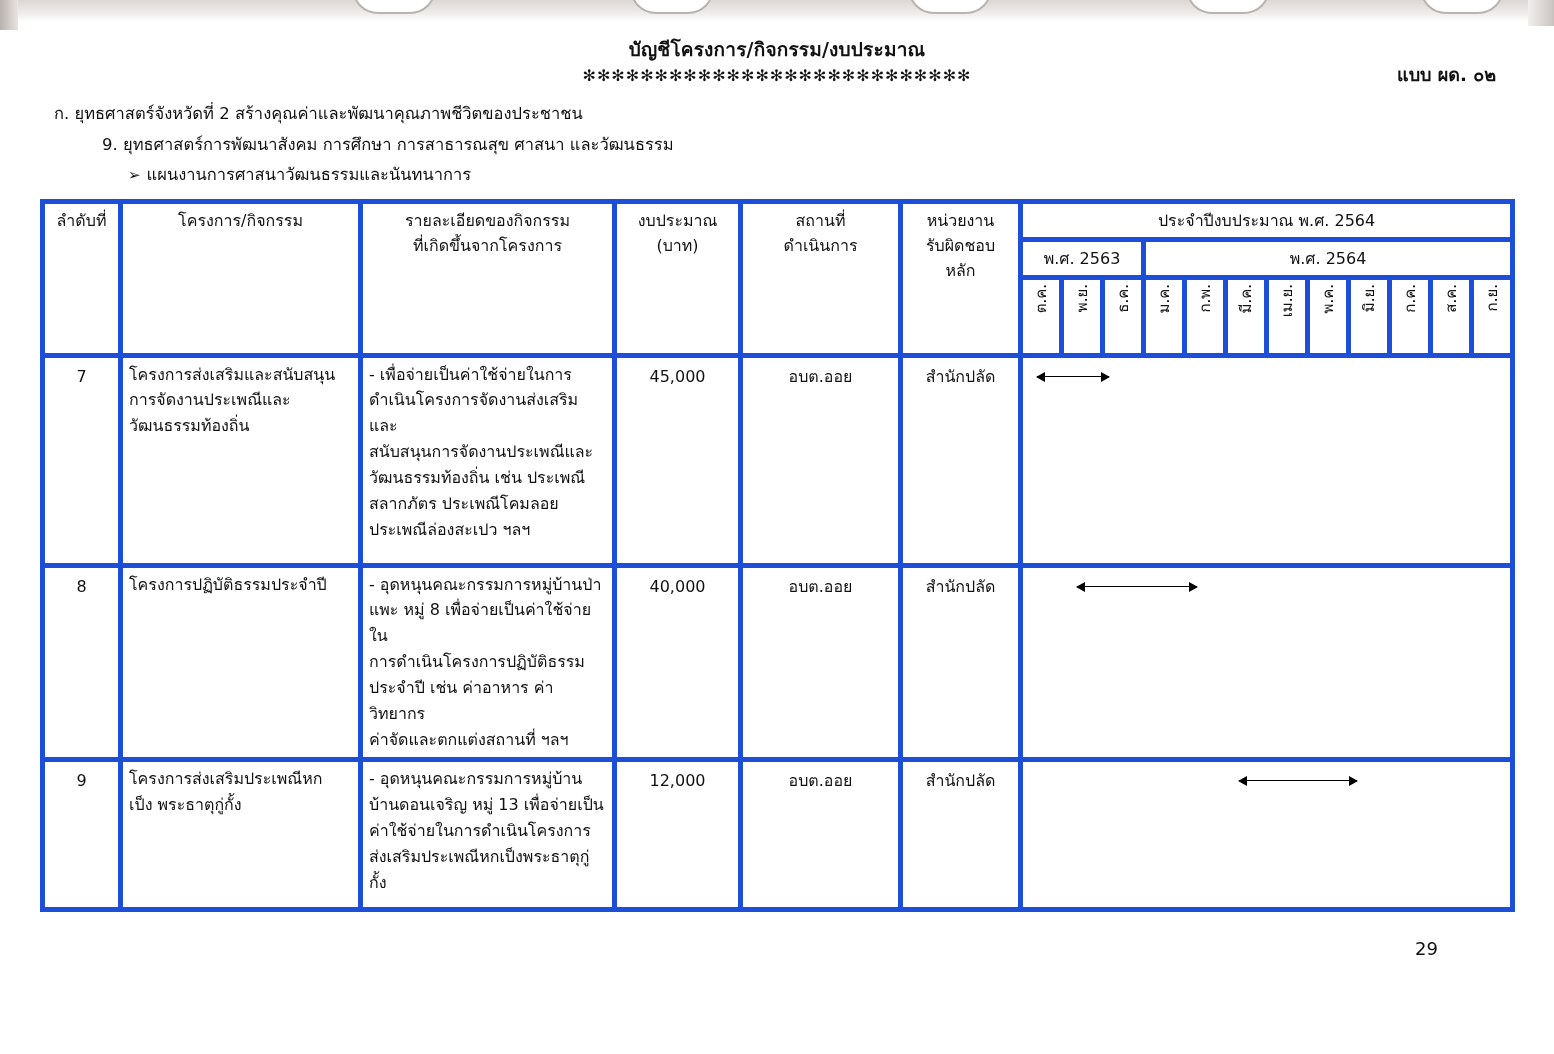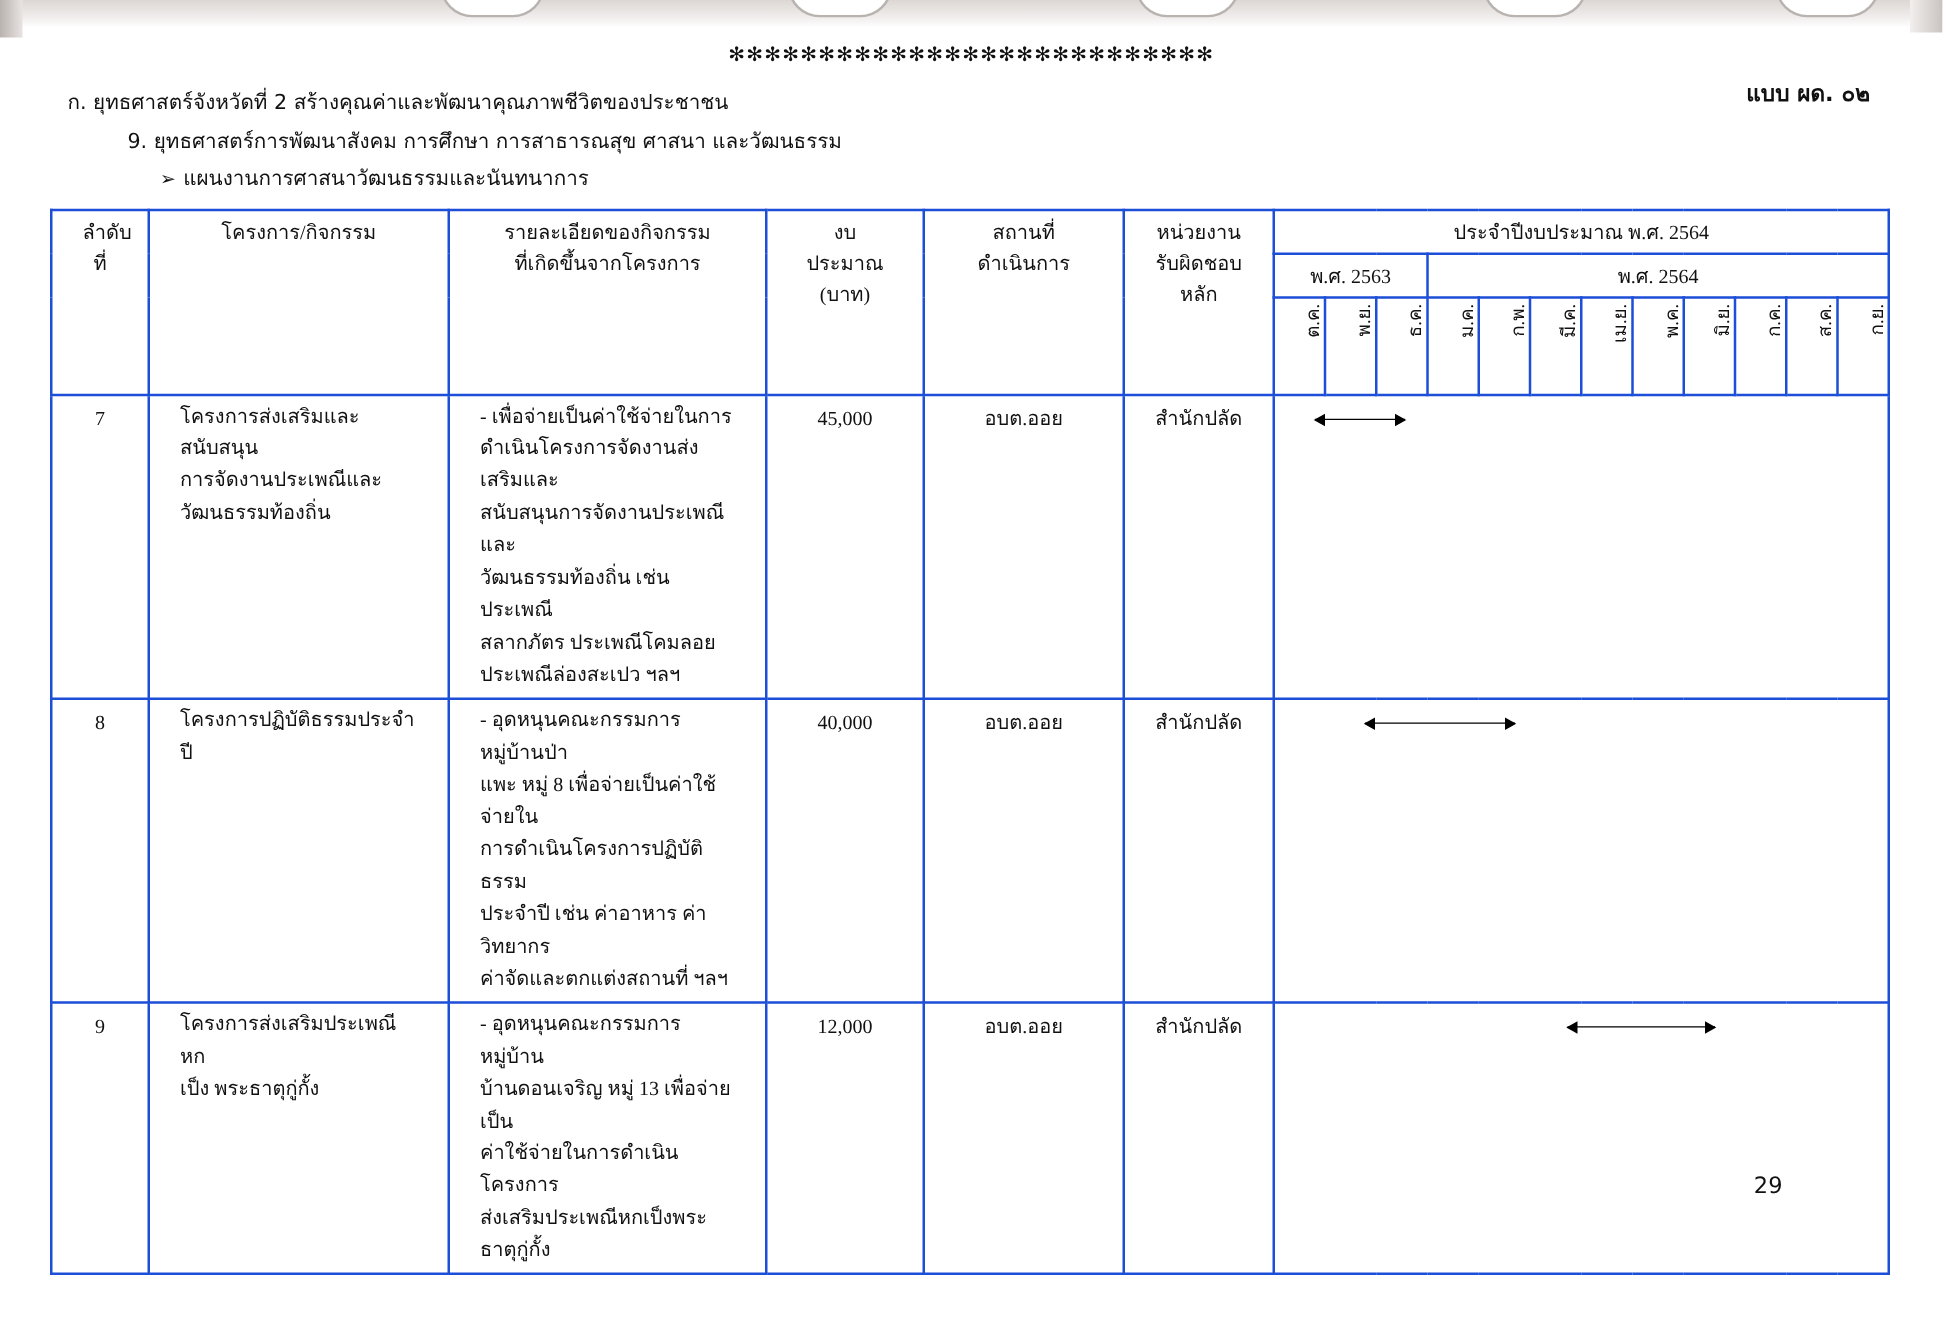--- a/index.html
+++ b/index.html
@@ -98,25 +98,24 @@
   }
 
   
   table.plan {
     border-collapse: collapse;
     margin-top: 8px;
     width: 1470px;
     table-layout: fixed;
   }
   table.plan th, table.plan td {
-    border: 2px solid #1d4ed8;
+    border: 5px solid #1d4ed8;
     vertical-align: top;
     font-size: 16px;
-    padding: 4px 24px;
-    font-family: Liberation Serif, serif;
+    padding: 4px 6px;
   }
   thead th {
     text-align: center;
     vertical-align: middle;
     font-weight: normal;
     padding: 6px 4px;
   }
   .th-year-span { font-size: 17px; font-weight: normal; }
   .th-sub { font-size: 16.5px; }
   .th-month {
@@ -164,41 +163,42 @@
     top: -5px;
     width: 0; height: 0;
     border-top: 5px solid transparent;
     border-bottom: 5px solid transparent;
   }
   .arrow::before { left: -1px; border-right: 9px solid #000; }
   .arrow::after  { right: -1px; border-left: 9px solid #000; }
 
   .page-number {
     position: absolute;
-    right: 128px;
+    right: 116px;
     bottom: 95px;
     font-size: 18px;
   }
 </style>
 </head>
 <body>
 
 <div class="scan-top">
   <div class="hole" style="left:352px"></div>
   <div class="hole" style="left:630px"></div>
   <div class="hole" style="left:908px"></div>
   <div class="hole" style="left:1186px"></div>
   <div class="hole" style="left:1420px"></div>
 </div>
 <div class="scan-left-edge"></div>
 <div class="scan-right-edge"></div>
 
 <div class="page">
 
   <div class="header">
+    <div class="t1">บัญชีโครงการ/กิจกรรม/งบประมาณ</div>
     <div class="dots">✻✻✻✻✻✻✻✻✻✻✻✻✻✻✻✻✻✻✻✻✻✻✻✻✻✻✻</div>
     <div class="form-code">แบบ ผด. ๐๒</div>
   </div>
 
   <div class="strategy">
     <div class="l1">ก. ยุทธศาสตร์จังหวัดที่ 2 สร้างคุณค่าและพัฒนาคุณภาพชีวิตของประชาชน</div>
     <div class="l3">9. ยุทธศาสตร์การพัฒนาสังคม การศึกษา การสาธารณสุข ศาสนา และวัฒนธรรม</div>
     <div class="l4">
       <span class="arrow-glyph">➢</span><span>แผนงานการศาสนาวัฒนธรรมและนันทนาการ</span>
     </div>

